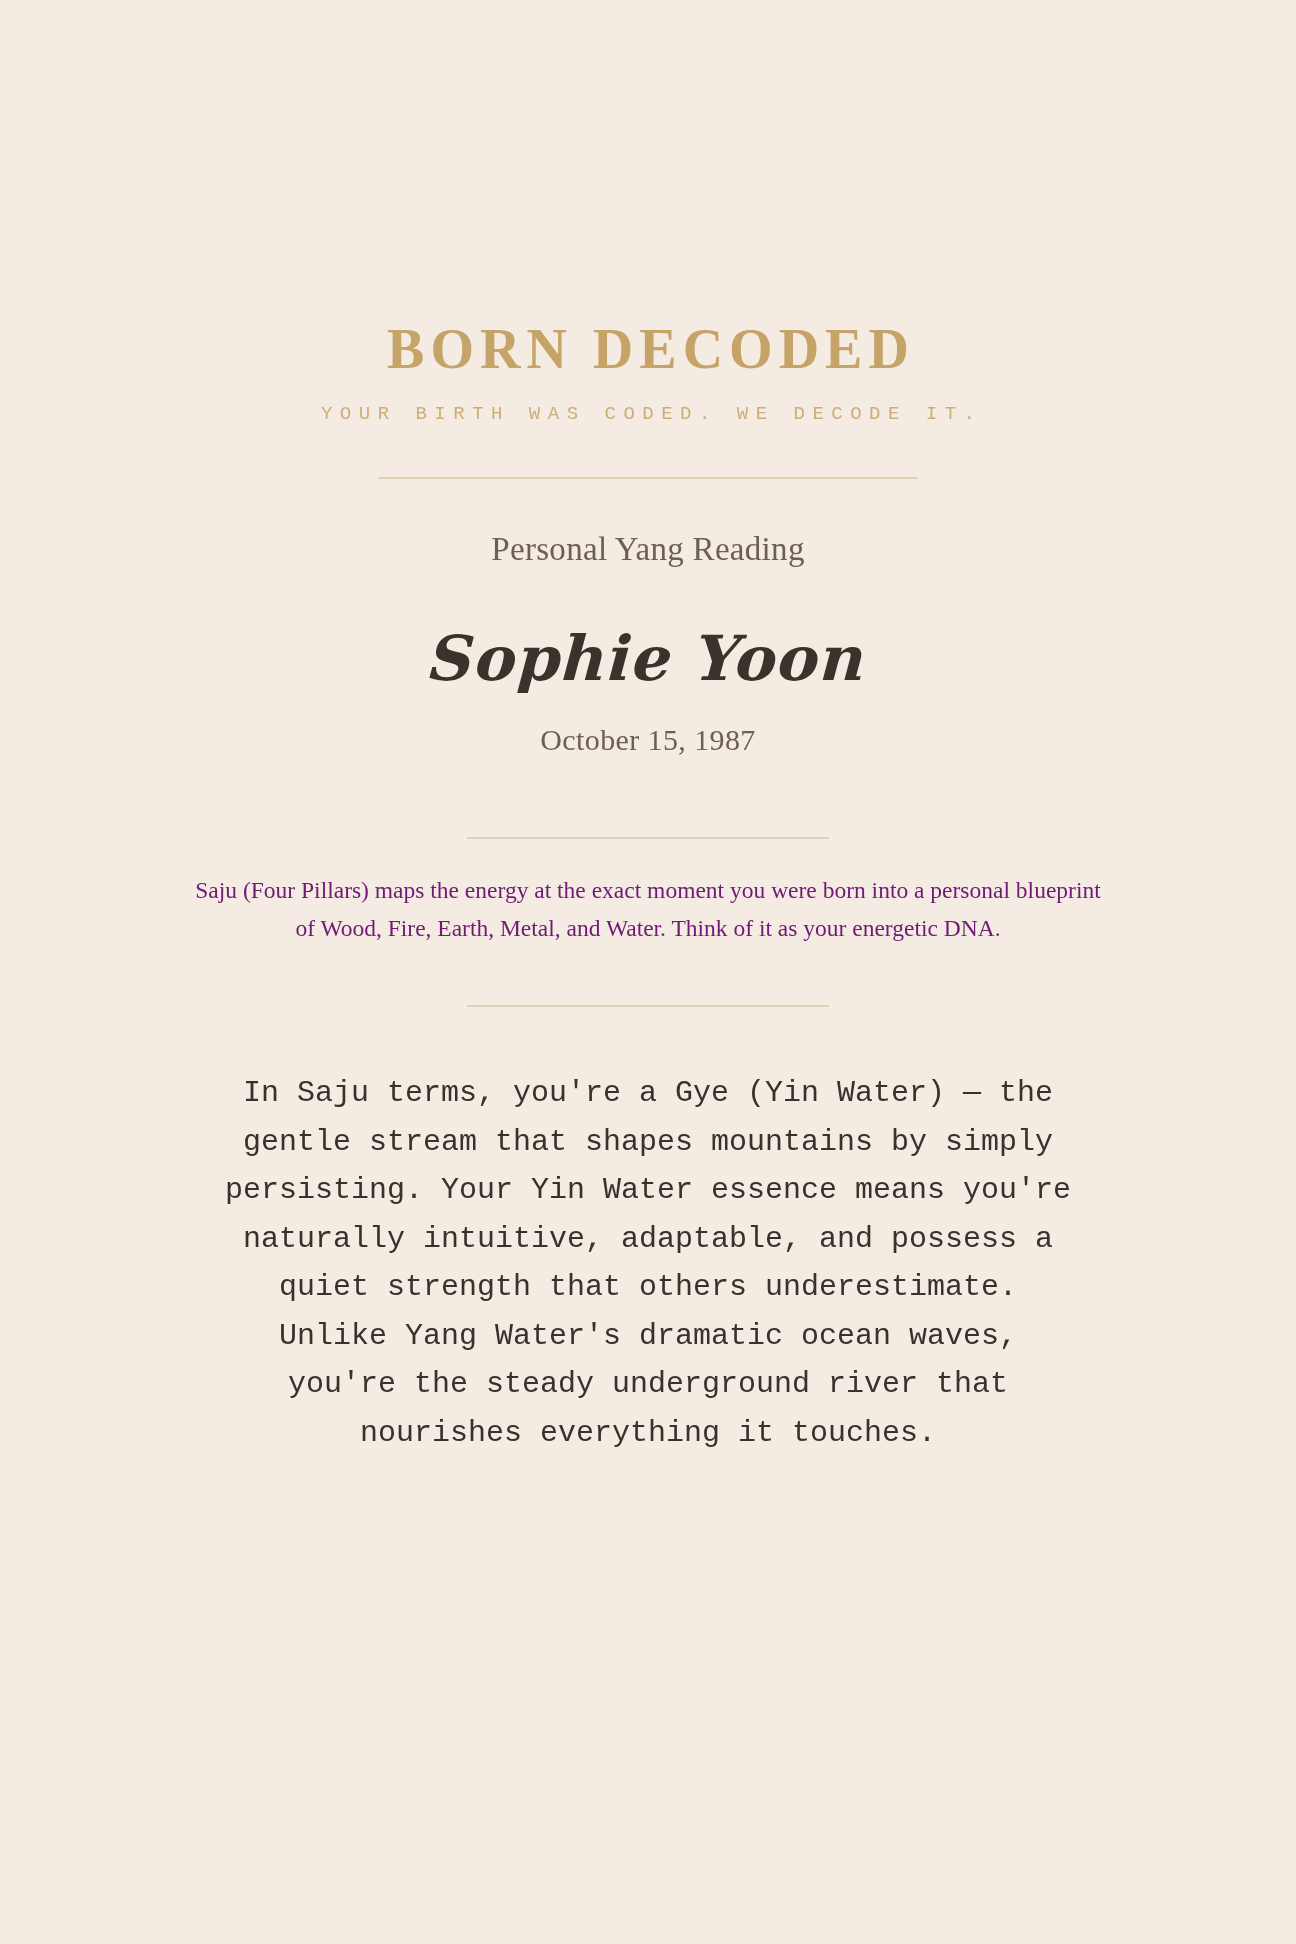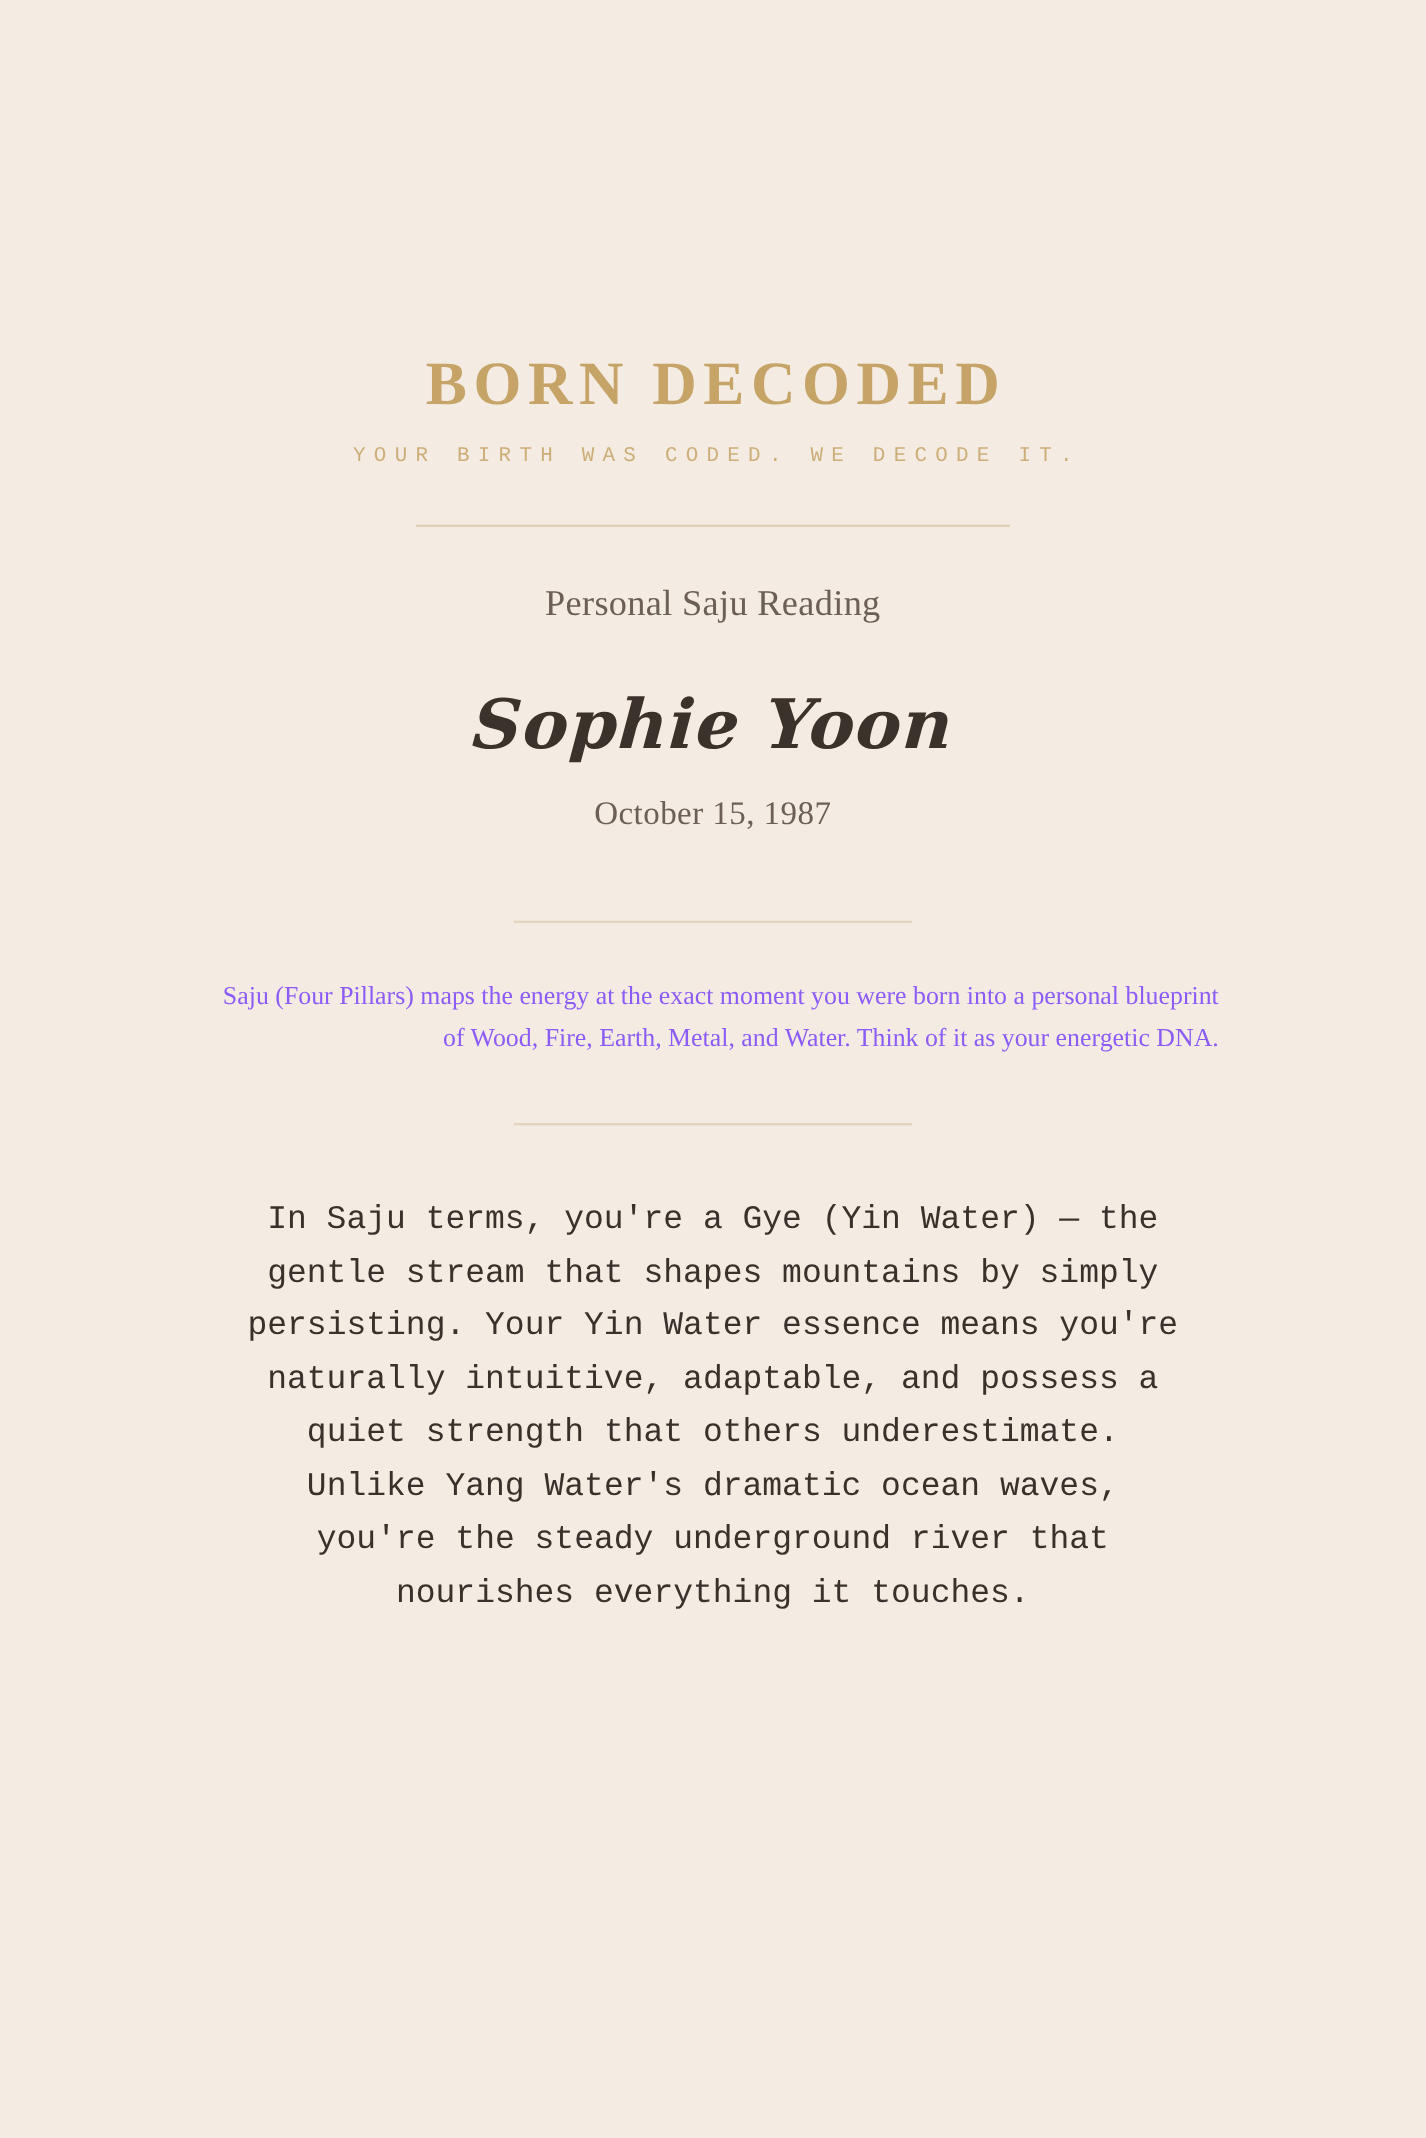--- a/index.html
+++ b/index.html
@@ -99,26 +99,26 @@
     font-family: "Liberation Serif", "DejaVu Serif", serif;
     font-size: 30px;
     color: #6B5F56;
     margin: 28px 0 0 0;
     letter-spacing: 0.4px;
   }
 
   
   .intro-paragraph {
     width: 920px;
-    text-align: right;
+    text-align: center;
     font-family: "Liberation Serif", "DejaVu Serif", serif;
     font-size: 23.5px;
     line-height: 1.62;
-    color: #8b5cf6;
-    margin: 48px 0 0 0;
+    color: #701a75;
+    margin: 32px 0 0 0;
   }
 
   
   .body-reading {
     width: 850px;
     text-align: center;
     font-family: Liberation Mono, monospace;
     font-size: 30px;
     line-height: 1.62;
     color: #39312B;
@@ -130,21 +130,21 @@
 
 <div class="page">
 
   <div class="brand-block">
     <h1 class="brand-title">BORN DECODED</h1>
     <p class="brand-tagline">YOUR BIRTH WAS CODED. WE DECODE IT.</p>
   </div>
 
   <hr class="divider divider-wide">
 
-  <h2 class="reading-label">Personal Saju Reading</h2>
+  <h2 class="reading-label">Personal Yang Reading</h2>
 
   <div class="client-name">Sophie Yoon</div>
 
   <div class="client-date">October 15, 1987</div>
 
   <hr class="divider divider-narrow divider-top-narrow">
 
   <p class="intro-paragraph">Saju (Four Pillars) maps the energy at the exact moment you were born into a personal blueprint of Wood, Fire, Earth, Metal, and Water. Think of it as your energetic DNA.</p>
 
   <hr class="divider divider-narrow divider-bottom-narrow">

